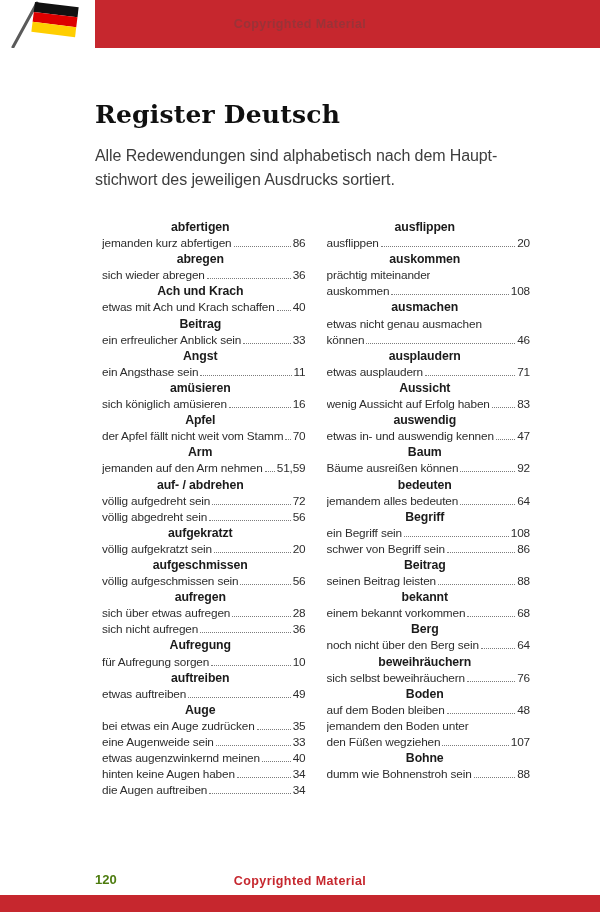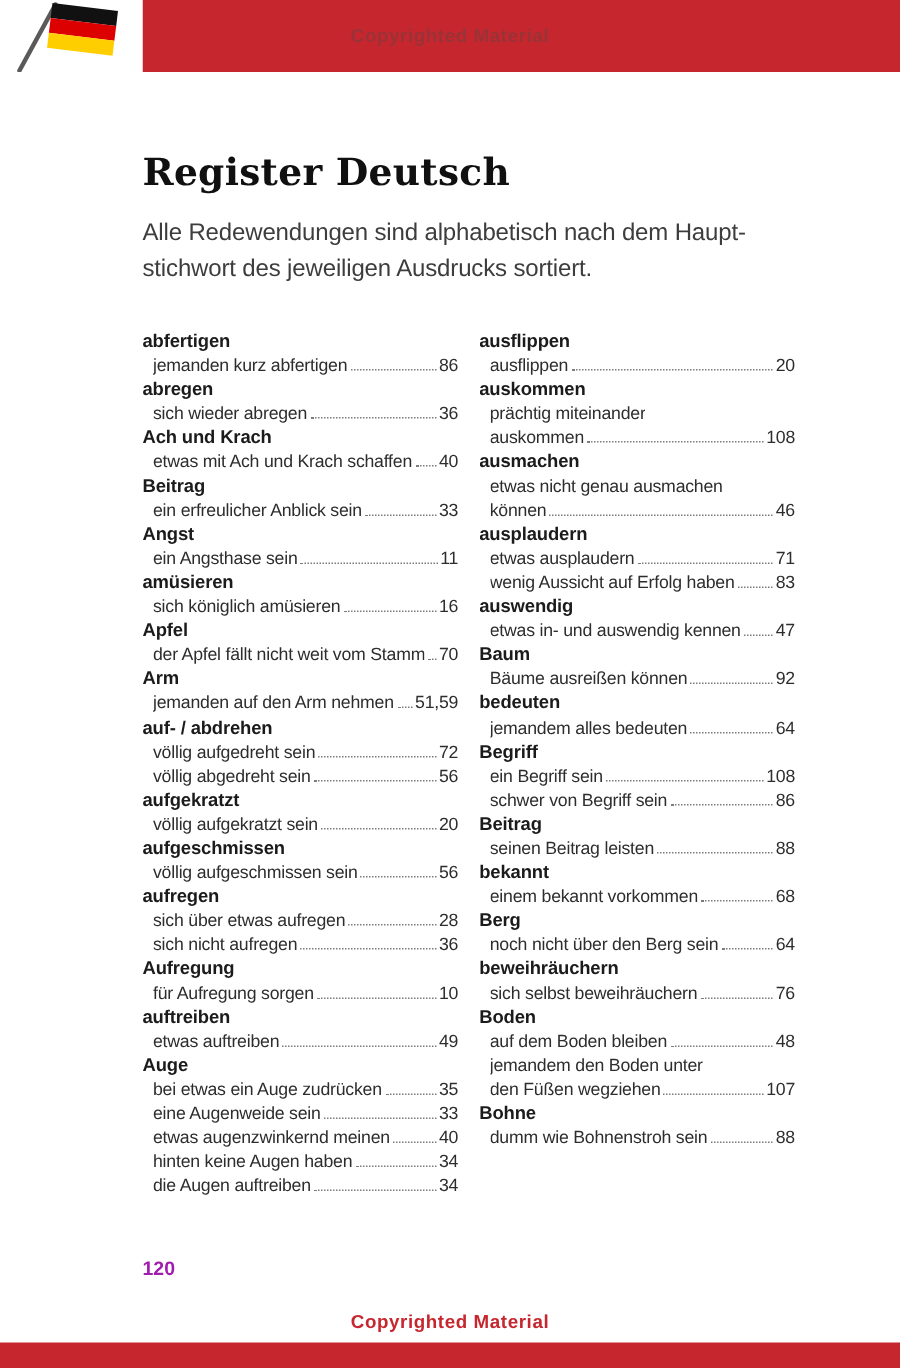--- a/index.html
+++ b/index.html
@@ -37,32 +37,32 @@
   .page-subtitle{
     margin:15px 0 0 0;font-size:16px;line-height:1.5;color:#3d3d3d;
     white-space:pre-line;letter-spacing:-.1px;
   }
 
   .index-columns{display:flex;gap:14px;margin-top:27px;}
   .col{flex:1;min-width:0;}
   .entry{margin:0;}
   .headword{
     font-size:12.3px;font-weight:700;color:var(--ink);line-height:16.1px;
-    letter-spacing:-.1px;white-space:nowrap;overflow:hidden;
+    letter-spacing:-.1px;white-space:nowrap;overflow:hidden;text-align:center;
   }
   .subline{
     display:flex;align-items:baseline;padding-left:7px;line-height:16.1px;
     font-size:11.8px;color:var(--sub-ink);letter-spacing:-.15px;
   }
   .subtext{white-space:nowrap;overflow:hidden;min-width:0;flex-shrink:1;}
   .leader{flex:1;min-width:6px;border-bottom:1px dotted #7c7c7c;margin:0 2px 3px 2px;}
   .pageno{white-space:nowrap;}
 
   .page-number{
-    position:absolute;top:838px;left:95px;font-size:13px;font-weight:700;color:#a21caf;
+    position:absolute;top:872px;left:95px;font-size:13px;font-weight:700;color:#4d7c0f;
   }
 
   
   .bottom-copy{
     position:absolute;left:0;right:0;bottom:24px;text-align:center;
     color:var(--footer-text);font-size:12.5px;font-weight:700;letter-spacing:.4px;
   }
   .bottom-bar{position:absolute;left:0;right:0;bottom:0;height:17px;background:var(--banner-red);}
 </style>
 </head>
@@ -275,20 +275,21 @@
           </div>
           <div class="entry">
             <div class="headword">ausplaudern</div>
             <div class="subline">
               <span class="subtext">etwas ausplaudern</span>
               <span class="leader"></span>
               <span class="pageno">71</span>
             </div>
           </div>
           <div class="entry">
+            <div class="headword">Aussicht</div>
             <div class="subline">
               <span class="subtext">wenig Aussicht auf Erfolg haben</span>
               <span class="leader"></span>
               <span class="pageno">83</span>
             </div>
           </div>
           <div class="entry">
             <div class="headword">auswendig</div>
             <div class="subline">
               <span class="subtext">etwas in- und auswendig kennen</span>

